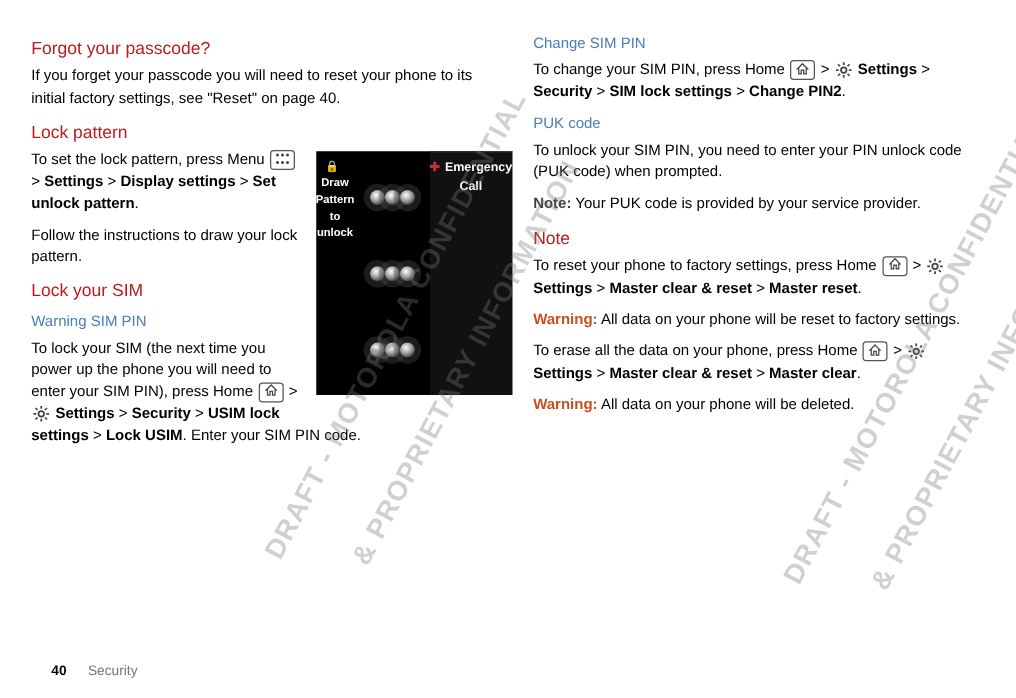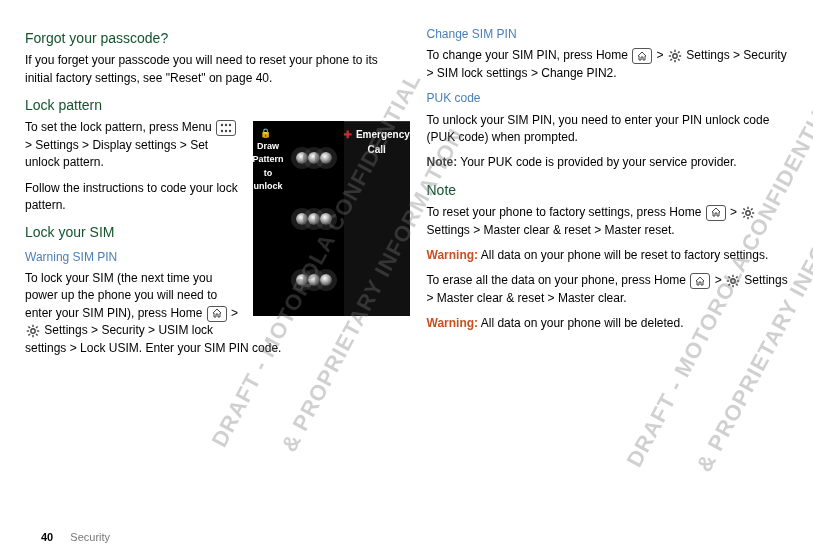--- a/index.html
+++ b/index.html
@@ -16,35 +16,35 @@
     }
     .columns {
       display: flex;
       gap: 40px;
     }
     .col {
       flex: 1;
       min-width: 0;
     }
     .section-link {
-      color: #14532d;
+      color: #b91c1c;
       font-size: 14px;
       margin: 8px 0 4px 0;
       font-weight: normal;
     }
     .sub-link {
       color: #4a7fb5;
       font-size: 12px;
       margin: 6px 0 2px 0;
       font-weight: normal;
     }
     p {
       margin: 4px 0 8px 0;
     }
-    .bold { font-weight: normal; }
+    .bold { font-weight: bold; }
     .caution-label { color: #c94f1e; font-weight: bold; }
     .note-label { color: #404040; font-weight: bold; }
     .warning-label { color: #c94f1e; font-weight: bold; }
     .icon-box {
       display: inline-block;
       vertical-align: middle;
       border: 1px solid #555;
       border-radius: 3px;
       width: 18px;
       height: 14px;
@@ -177,21 +177,21 @@
             <circle cx="10" cy="8" r="1.2" fill="#444"></circle>
           </svg>
       </span>
       <span>&gt; </span>
       <span class="bold">Settings</span>
       <span> &gt; </span>
       <span class="bold">Display settings</span>
       <span> &gt; </span>
       <span class="bold">Set unlock pattern</span><span>.</span>
     </p>
-    <p>Follow the instructions to code your lock pattern.</p>
+    <p>Follow the instructions to draw your lock pattern.</p>
 
     <div class="section-link">Lock your SIM</div>
     <div class="sub-link">Warning SIM PIN</div>
 
     <p>
       <span>To lock your SIM (the next time you power up the phone you will need to enter your SIM PIN), press Home </span>
       <span class="icon-box home-icon">
         <svg viewBox="0 0 10 10">
             <path d="M5 1 L9 5 H8 V9 H6 V6 H4 V9 H2 V5 H1 Z" fill="none" stroke="#444" stroke-width="1"></path>
           </svg>

